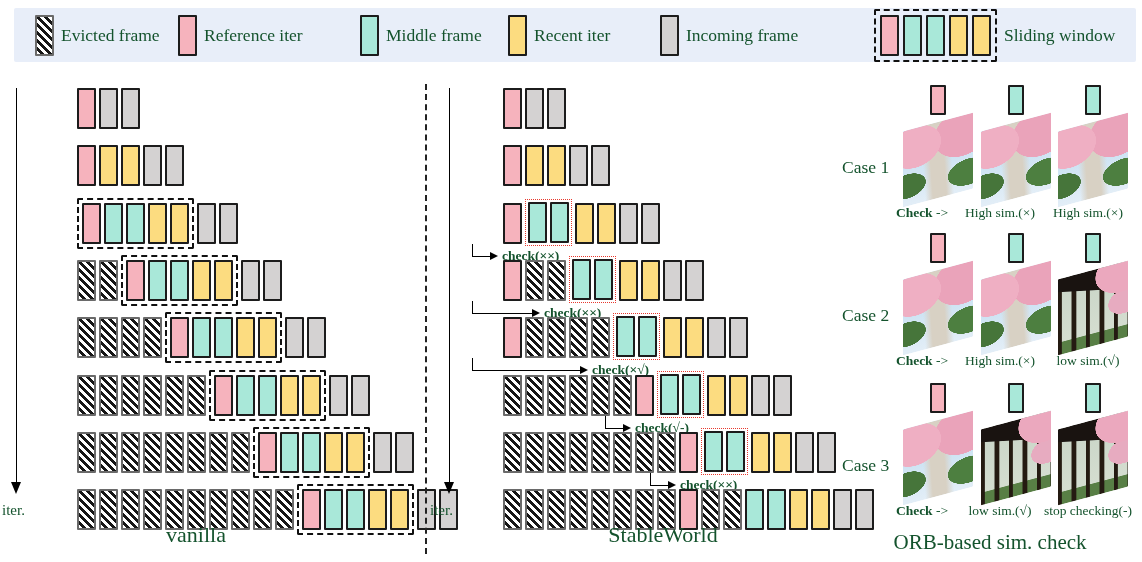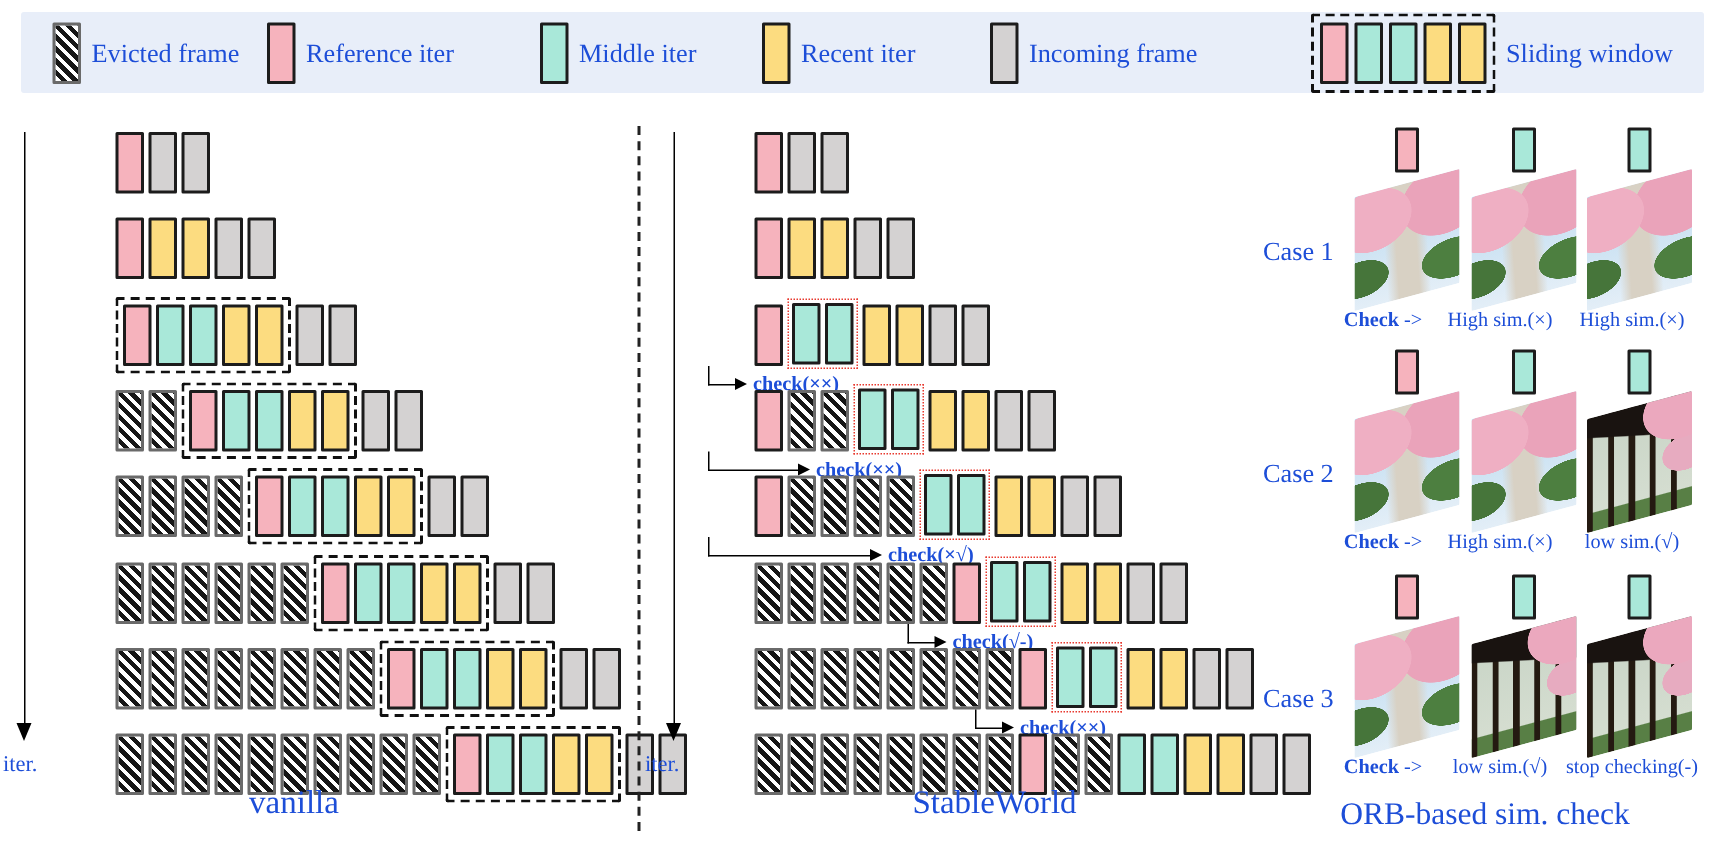--- a/index.html
+++ b/index.html
@@ -1,17 +1,17 @@
 <!DOCTYPE html>
 <html><head>
 <meta charset="utf-8">
 <style>
   html,body{margin:0;padding:0;background:#fff;}
   .stage{position:relative;width:1142px;height:562px;background:#fff;overflow:hidden;
-         font-family:"Liberation Serif", serif;color:#1d4ed8;}
+         font-family:"Liberation Serif", serif;color:#14532d;}
 
   
   .legend-bar{position:absolute;left:14px;top:8px;width:1122px;height:54px;
               background:#e8eef9;border-radius:2px;}
   .legend-item{position:absolute;top:0;height:54px;display:flex;align-items:center;gap:7px;}
   .legend-label{font-size:17.5px;white-space:nowrap;}
   .legend-frame{width:21px;height:40px;}
   .sw-box{display:flex;gap:4px;padding:4px;border:2.6px dashed #111;border-radius:2px;background:transparent;}
   .sw-frame{width:19px;height:37px;}
 
@@ -81,21 +81,21 @@
         <div class="legend-item" style="left: 21px;">
           <div class="frame evicted legend-frame"></div>
           <span class="legend-label">Evicted frame</span>
         </div>
         <div class="legend-item" style="left: 164px;">
           <div class="frame ref legend-frame"></div>
           <span class="legend-label">Reference iter</span>
         </div>
         <div class="legend-item" style="left: 346px;">
           <div class="frame mid legend-frame"></div>
-          <span class="legend-label">Middle iter</span>
+          <span class="legend-label">Middle frame</span>
         </div>
         <div class="legend-item" style="left: 494px;">
           <div class="frame recent legend-frame"></div>
           <span class="legend-label">Recent iter</span>
         </div>
         <div class="legend-item" style="left: 646px;">
           <div class="frame inc legend-frame"></div>
           <span class="legend-label">Incoming frame</span>
         </div>
       </div>

